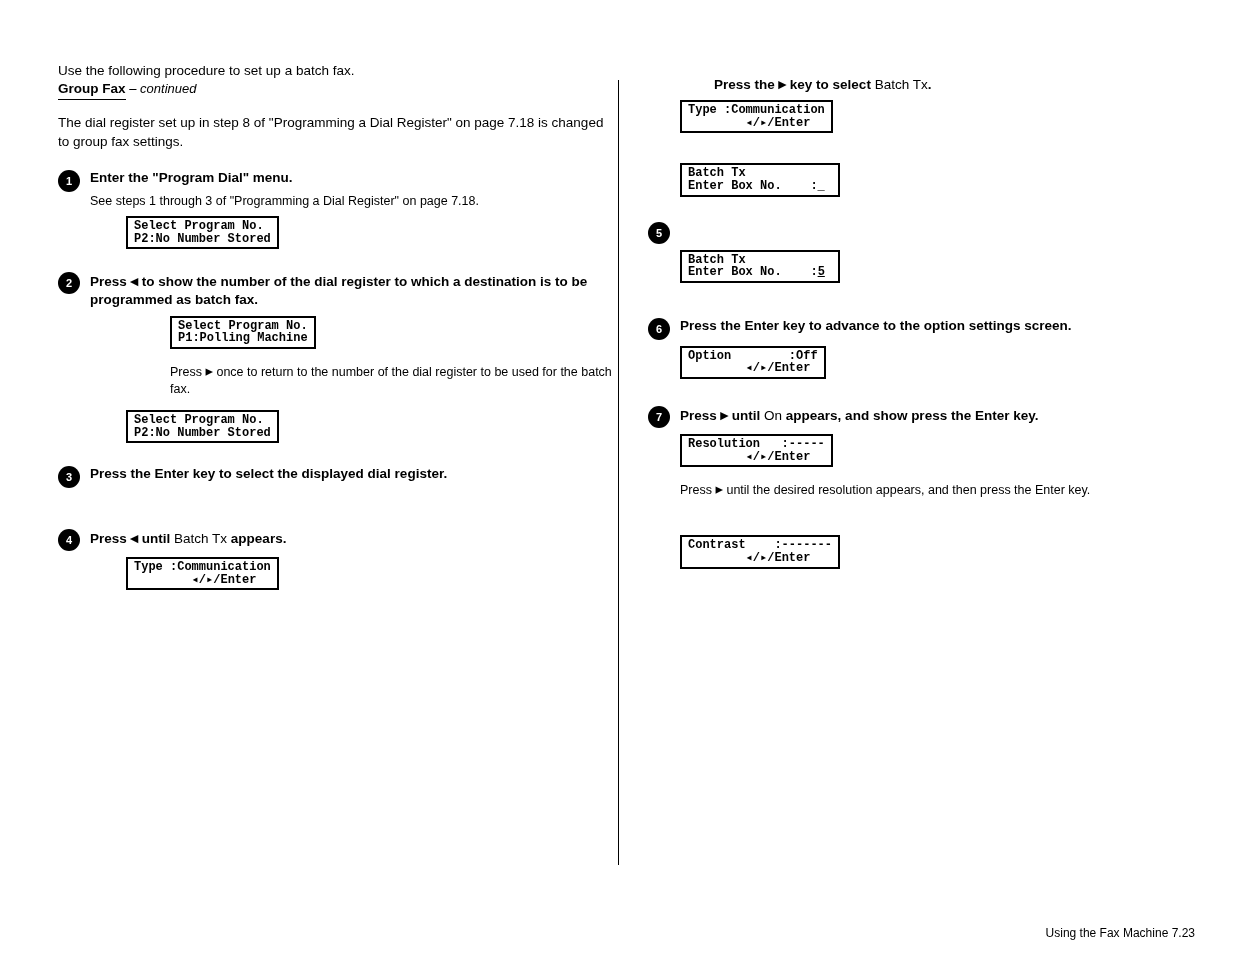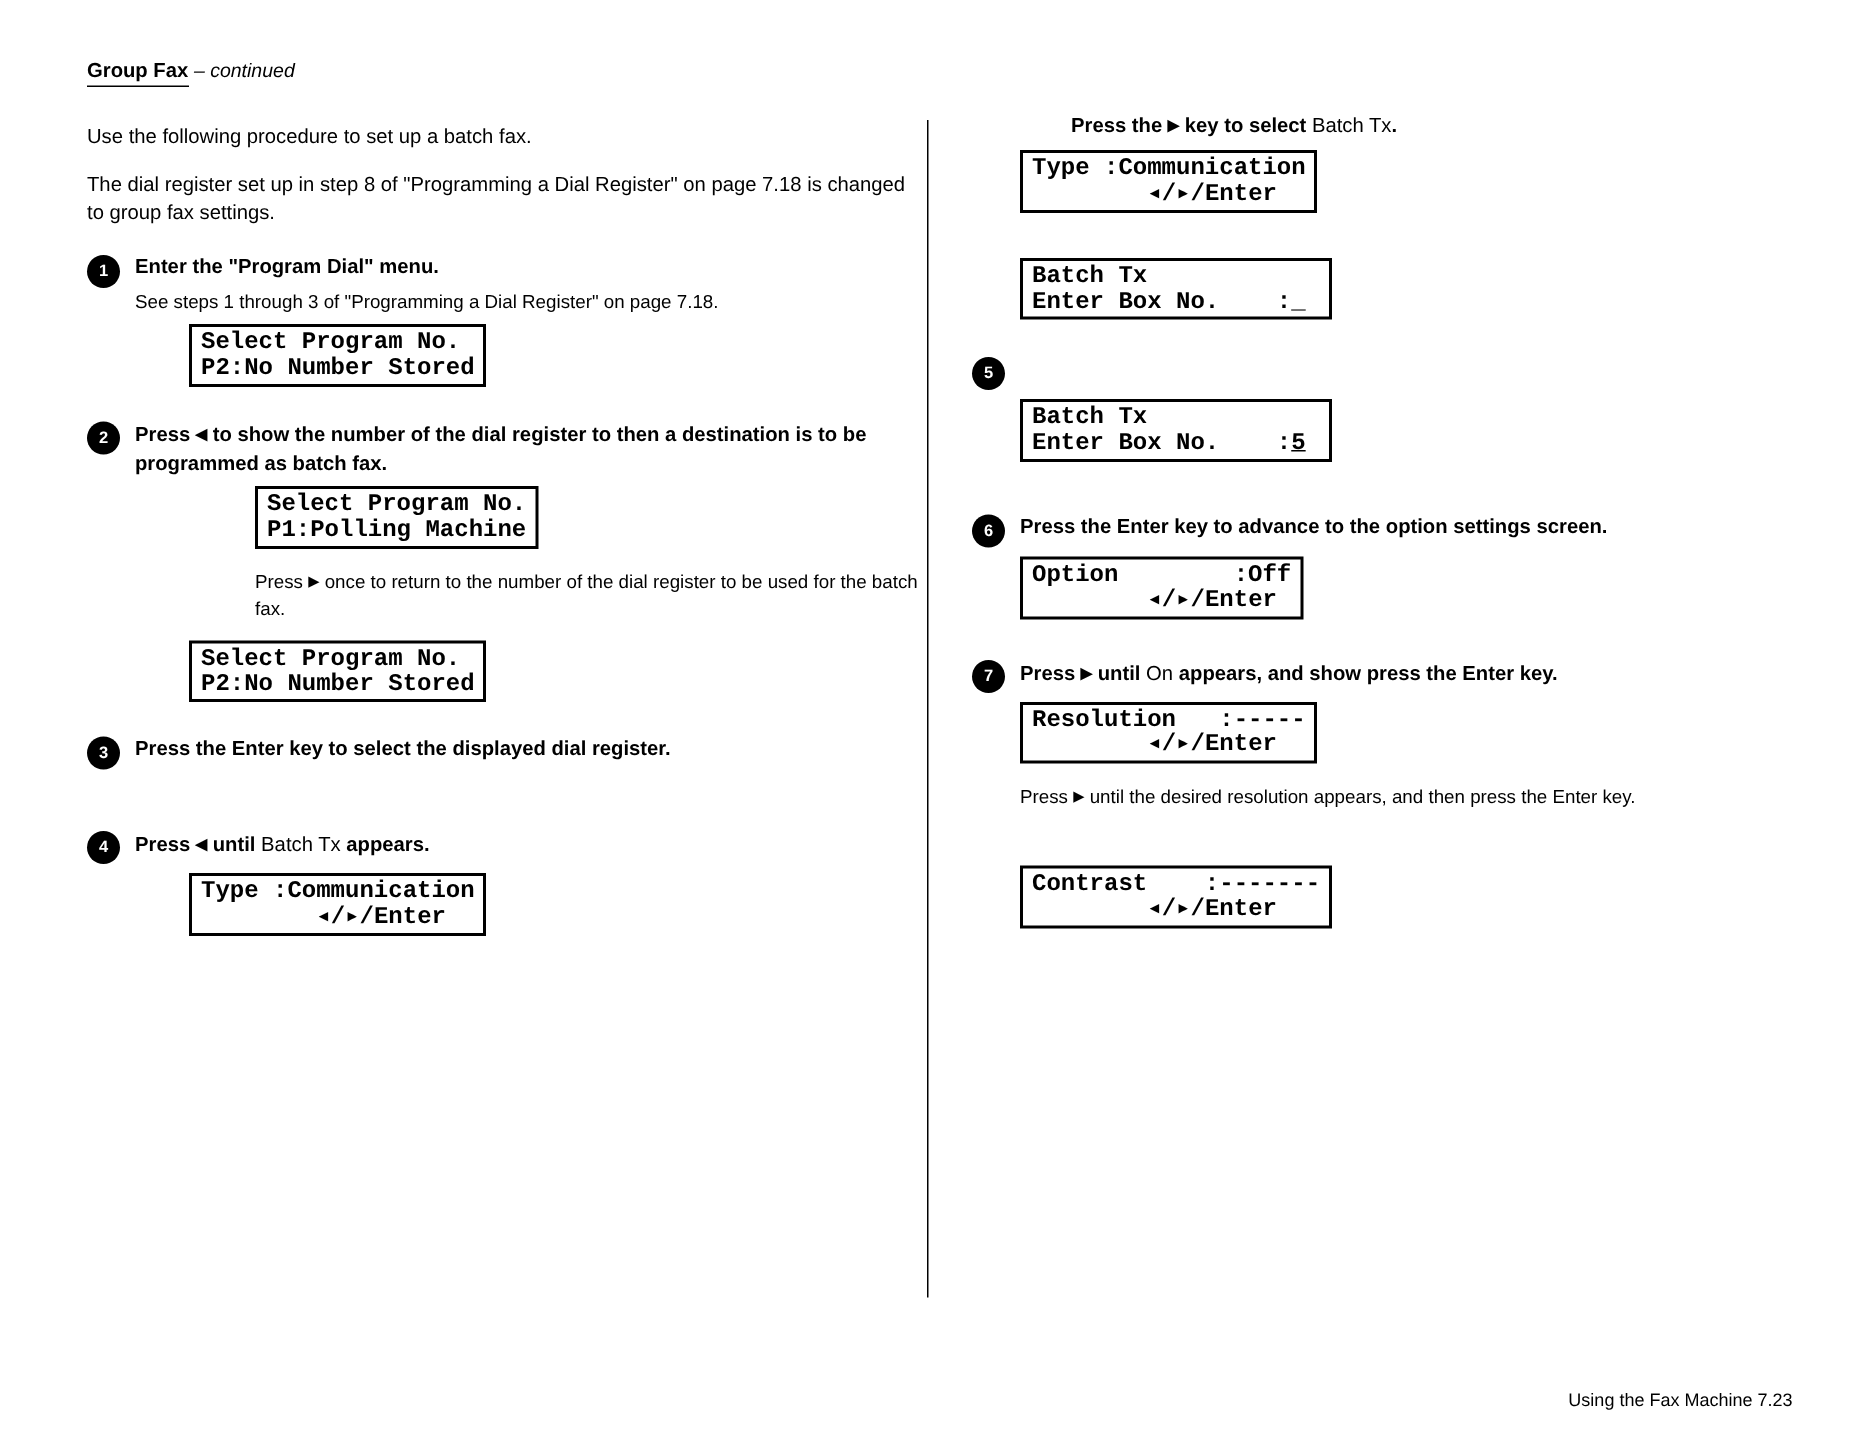--- a/index.html
+++ b/index.html
@@ -51,21 +51,21 @@
     font-size: 11px; font-weight: bold;
     flex: none;
     margin-right: 10px;
     margin-top: 1px;
   }
   .step-body { flex: 1; }
   .lcd {
     display: inline-block;
     border: 2px solid #000;
     font-family: "Courier New", monospace;
-    font-size: 16px;
+    font-size: 12px;
     line-height: 1.05;
     padding: 2px 6px 2px 6px;
     white-space: pre;
     margin-top: 6px;
     margin-bottom: 4px;
     letter-spacing: 0;
     font-weight: bold;
   }
   .lcd .l2 { display:block; }
   .tri-l-s::before { content: "\25C2"; font-size: 15px;}
@@ -80,26 +80,26 @@
   .small { font-size: 12.5px;}
   .u { text-decoration: underline;}
   .cont { font-size: 13px; font-style: italic;}
 </style>
 </head>
 <body>
 
 <div class="page">
 
   <div class="col-left">
+    <p style="margin-top:24px;">Use the following procedure to set up a batch fax.</p>
+
     <p>
       <span class="section-title">Group Fax</span>
       <span class="cont"> <span>– continued</span></span>
     </p>
-
-    <p style="margin-top:24px;">Use the following procedure to set up a batch fax.</p>
     <p style="margin-top:14px;">
       <span>The dial register set up in step 8 of "Programming a Dial Register" on page </span><span>7.18</span><span> is changed to group fax settings.</span>
     </p>
 
     <div class="step">
       <span class="num">1</span>
       <div class="step-body">
         <p class="bold">Enter the "Program Dial" menu.</p>
         <p class="small" style="margin-top:6px;">
           <span>See steps 1 through 3 of "Programming a Dial Register" on page </span><span>7.18</span><span>.</span>
@@ -107,21 +107,21 @@
       </div>
     </div>
     <div style="margin-left:68px;">
       <div class="lcd"><span>Select Program No.</span><span class="l2">P2:No Number Stored</span></div>
     </div>
 
     <div class="step">
       <span class="num">2</span>
       <div class="step-body">
         <p>
-          <span class="bold">Press </span><span class="tri-l-s bold"></span><span class="bold"> to show the number of the dial register to then a destination is to be programmed as batch fax.</span>
+          <span class="bold">Press </span><span class="tri-l-s bold"></span><span class="bold"> to show the number of the dial register to which a destination is to be programmed as batch fax.</span>
         </p>
       </div>
     </div>
     <div style="margin-left:112px;">
       <div class="lcd"><span>Select Program No.</span><span class="l2">P1:Polling Machine</span></div>
     </div>
     <p class="small" style="margin-left:112px; margin-top:8px;">
       <span>Press </span><span class="tri-r-s"></span><span> once to return to the number of the dial register to be used for the batch fax.</span>
     </p>
     <div style="margin-left:68px; margin-top:6px;">

